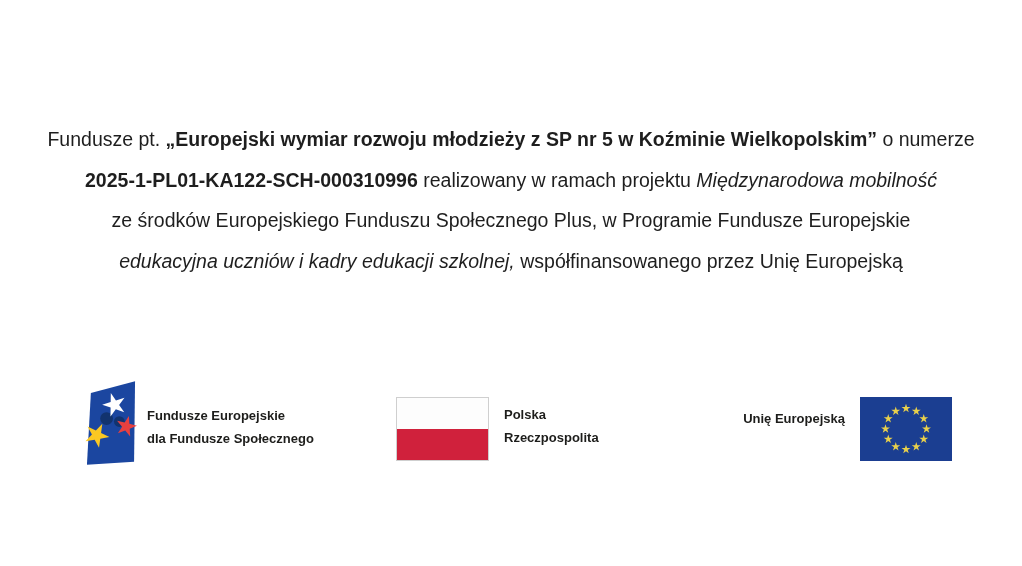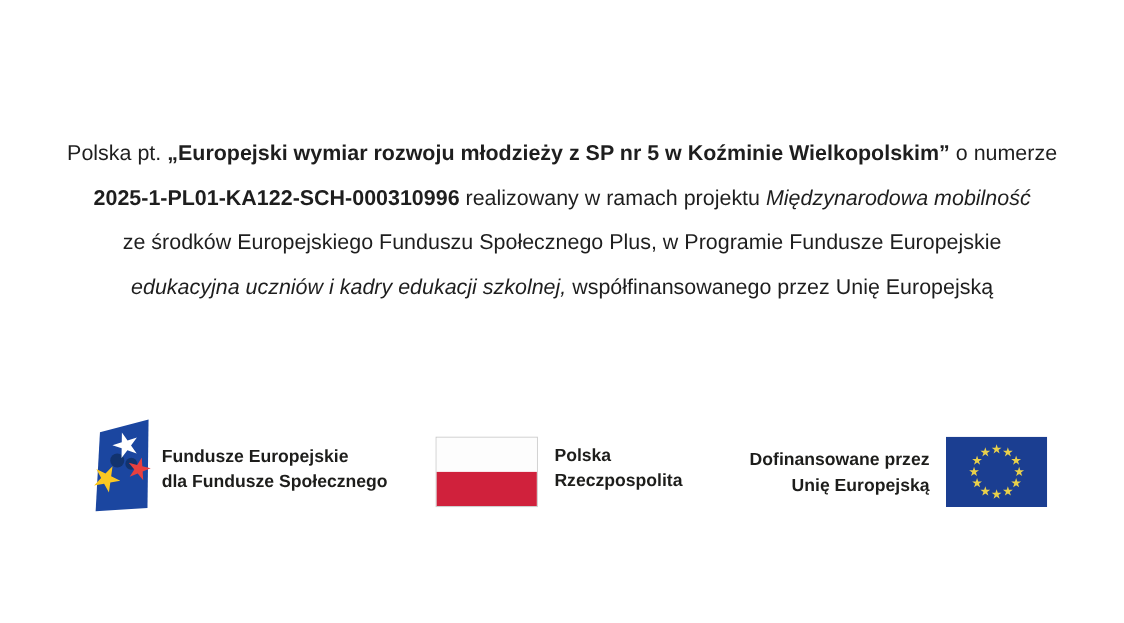--- a/index.html
+++ b/index.html
@@ -15,38 +15,38 @@
     font-size:19.5px;line-height:40.5px;
     color:#1e1e1e;
   }
   .line{white-space:nowrap;}
   .run{font-weight:400;font-style:normal;}
   .run.b{font-weight:700;}
   .run.bi{font-weight:400;font-style:italic;}
   
   .logo-abs{position:absolute;}
   .logo-text{
-    font-size:16px;font-weight:700;line-height:23px;color:#1d1d1b;
+    font-size:13px;font-weight:700;line-height:23px;color:#1d1d1b;
   }
   #fe-flag-svg{position:absolute;left:84px;top:379px;width:54px;height:89px;}
   #fe-text{left:147px;top:404px;}
   #pl-flag{
     left:396px;top:397px;width:93px;height:64px;
     border:1px solid #cfcfcf;box-sizing:border-box;
   }
   #pl-flag .half{width:100%;height:50%;}
   #pl-text{left:504px;top:403px;}
   #eu-text{right:177px;top:407px;text-align:right;}
   #eu-flag-svg{position:absolute;left:860px;top:397px;width:92px;height:64px;}
 </style>
 </head>
 <body>
 
 <div class="paragraph">
-  <div class="line"><span class="run">Polska pt. </span><span class="run b">„Europejski wymiar rozwoju młodzieży z SP nr 5 w Koźminie Wielkopolskim”</span><span class="run"> o numerze</span></div>
+  <div class="line"><span class="run">Fundusze pt. </span><span class="run b">„Europejski wymiar rozwoju młodzieży z SP nr 5 w Koźminie Wielkopolskim”</span><span class="run"> o numerze</span></div>
   <div class="line"><span class="run b">2025-1-PL01-KA122-SCH-000310996</span><span class="run"> realizowany w ramach projektu </span><span class="run bi">Międzynarodowa mobilność</span></div>
   <div class="line"><span class="run">ze środków Europejskiego Funduszu Społecznego Plus, w Programie Fundusze Europejskie</span></div>
   <div class="line"><span class="run bi">edukacyjna uczniów i kadry edukacji szkolnej,</span><span class="run"> współfinansowanego przez Unię Europejską</span></div>
 </div>
 
 <svg id="fe-flag-svg" viewBox="0 0 55 88" aria-hidden="true">
     <polygon points="7,13 52,1 51,83 3,86" fill="#1b46a0"></polygon>
     <circle cx="23" cy="39" r="6.5" fill="#12336e"></circle>
     <circle cx="36" cy="42" r="5.5" fill="#12336e"></circle>
     <polygon points="27.31,13.06 32.54,20.48 41.22,17.80 35.77,25.07 41.01,32.49 32.41,29.56 26.97,36.83 27.10,27.75 18.50,24.82 27.18,22.14" fill="#ffffff"></polygon>
@@ -63,21 +63,20 @@
   <div class="half" style="background: rgb(253, 253, 253);"></div>
   <div class="half" style="background: rgb(208, 33, 60);"></div>
 </div>
 
 <div class="logo-abs logo-text" id="pl-text">
   <div>Polska</div>
   <div>Rzeczpospolita</div>
 </div>
 
 <div class="logo-abs logo-text" id="eu-text">
-  <div>Dofinansowane przez</div>
   <div>Unię Europejską</div>
 </div>
 
 <svg id="eu-flag-svg" viewBox="0 0 92 64" aria-hidden="true">
     <rect width="92" height="64" fill="#1b3e91"></rect>
     <polygon points="46.00,6.80 47.06,10.05 50.47,10.05 47.71,12.05 48.76,15.30 46.00,13.30 43.24,15.30 44.29,12.05 41.53,10.05 44.94,10.05" fill="#e9d04b"></polygon>
     <polygon points="56.25,9.55 57.31,12.79 60.72,12.79 57.96,14.80 59.01,18.05 56.25,16.04 53.49,18.05 54.54,14.80 51.78,12.79 55.19,12.79" fill="#e9d04b"></polygon>
     <polygon points="63.75,17.05 64.81,20.30 68.22,20.30 65.46,22.30 66.52,25.55 63.75,23.55 60.99,25.55 62.05,22.30 59.28,20.30 62.70,20.30" fill="#e9d04b"></polygon>
     <polygon points="66.50,27.30 67.56,30.55 70.97,30.55 68.21,32.55 69.26,35.80 66.50,33.80 63.74,35.80 64.79,32.55 62.03,30.55 65.44,30.55" fill="#e9d04b"></polygon>
     <polygon points="63.75,37.55 64.81,40.80 68.22,40.80 65.46,42.80 66.52,46.05 63.75,44.05 60.99,46.05 62.05,42.80 59.28,40.80 62.70,40.80" fill="#e9d04b"></polygon>

